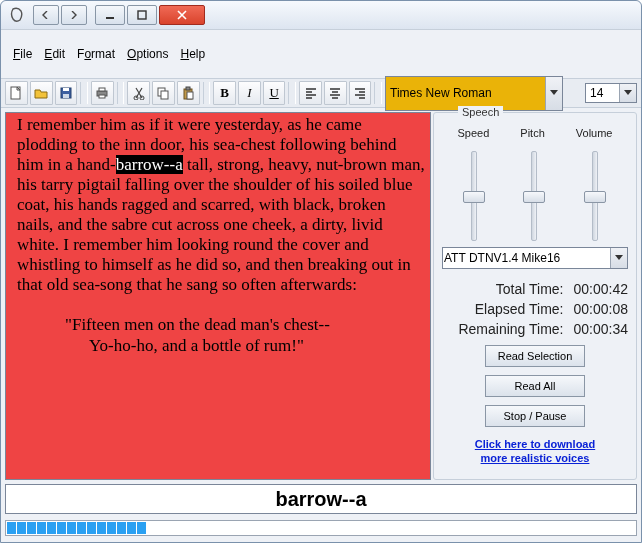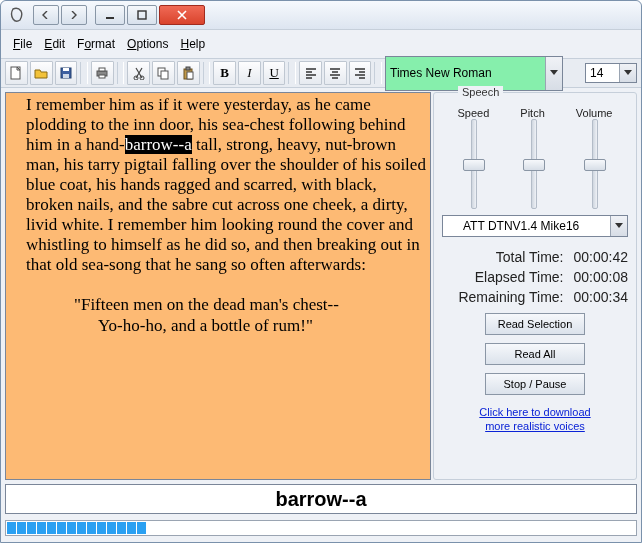--- a/index.html
+++ b/index.html
@@ -6,52 +6,52 @@
 .window{width:642px;height:543px;background:#eef1f6;border:1px solid #7a91ab;border-radius:6px 6px 0 0;box-sizing:border-box;display:flex;flex-direction:column;overflow:hidden;position:relative}
 .titlebar{height:28px;background:linear-gradient(#f6f9fd,#dde5f0);border-bottom:1px solid #c6cfda;display:flex;align-items:center;border-radius:6px 6px 0 0}
 .titlebar .appicon{width:16px;height:16px;margin:0 6px 0 8px}
 .titlebar .title{flex:1;color:#1a1a1a;font-size:12px}
 .titlebar .tbtns{display:flex;align-items:center;padding-right:2px}
 .tbtn{height:18px;border:1px solid #8896a6;background:linear-gradient(#f4f7fb,#d8e1ec);margin-left:2px;border-radius:2px;display:flex;align-items:center;justify-content:center;color:#333}
 .tbtn.sm{width:24px}
 .tbtn.md{width:28px}
 .tbtn.close{width:44px;background:linear-gradient(#f06a56,#d9432c);border-color:#a02b1e;color:#fff;font-weight:bold}
 .tbtn svg{display:block}
-.menubar{height:20px;display:flex;align-items:center;padding:4px 6px;background:#eef1f6;border-bottom:1px solid #c6cfda}
+.menubar{height:20px;display:flex;align-items:center;padding:14px 6px;background:#eef1f6;border-bottom:1px solid #c6cfda}
 .menuitem{padding:1px 6px;color:#000;cursor:default}
 .menuitem .u{text-decoration:underline}
 .toolbar{height:28px;background:#e8ecf2;border-bottom:1px solid #c6cfda;display:flex;align-items:center;padding:0 4px;gap:2px}
 .tbutton{width:22px;height:22px;border:1px solid #bfc7d1;background:linear-gradient(#fdfdfe,#e6eaf0);display:flex;align-items:center;justify-content:center;border-radius:1px}
 .tsep{width:6px;height:22px;border-left:1px solid #c6cfda;border-right:1px solid #fff;margin:0 1px}
 .fontsel{flex:0 0 auto;display:flex;align-items:center}
-.fontname{width:178px;height:35px;border:1px solid #7a8699;background:#86efac;display:flex;align-items:center;box-sizing:border-box}
+.fontname{width:178px;height:35px;border:1px solid #7a8699;background:#eab308;display:flex;align-items:center;box-sizing:border-box}
 .fontname span{flex:1;padding:0 4px;font-size:12px;color:#000}
 .dropbtn{width:16px;height:100%;background:linear-gradient(#f0f2f6,#d7dde6);border-left:1px solid #9aa4b2;display:flex;align-items:center;justify-content:center}
 .fontsize{width:52px;height:20px;border:1px solid #7a8699;background:#fff;display:flex;align-items:center;box-sizing:border-box;margin-left:22px}
 .fontsize span{flex:1;padding:0 4px}
 .body{flex:1;display:flex;padding:4px 4px 0 4px;gap:2px;min-height:0}
-.editor{flex:1;border:1px solid #7a8699;background:#fdba74;box-sizing:border-box;overflow:hidden;position:relative;padding:2px 4px 2px 20px}
+.editor{flex:1;border:1px solid #7a8699;background:#ef4444;box-sizing:border-box;overflow:hidden;position:relative;padding:2px 4px 2px 11px}
 .etext{font-family:"Times New Roman",serif;font-size:17px;color:#000;line-height:1.18}
 .etext .hl{background:#000;color:#fff}
 .etext .indent{margin-left:48px;display:block}
 .speech{width:204px;display:flex;flex-direction:column}
 .speechbox{border:1px solid #c6cfda;background:#eef1f6;border-radius:3px;position:relative;padding:6px 8px 8px 8px;flex:1;display:flex;flex-direction:column}
 .speechbox .legend{position:absolute;top:-7px;left:24px;padding:0 4px;background:#eef1f6;color:#333;font-size:11px}
 .sliders{display:flex;justify-content:space-around;margin:8px 0 4px 0}
-.scol{display:flex;flex-direction:column;align-items:center;gap:0}
+.scol{display:flex;flex-direction:column;align-items:center;gap:12px}
 .scol label{font-size:11px;color:#222}
 .slider{width:20px;height:88px;position:relative}
 .strack{position:absolute;left:8px;top:0;width:4px;height:100%;background:linear-gradient(90deg,#cfd6df,#eef1f6);border:1px solid #b3bcc8;border-radius:2px}
 .sthumb{position:absolute;left:0;width:20px;height:10px;background:linear-gradient(#f6f8fb,#d7dee7);border:1px solid #8a96a5;border-radius:2px}
 .voice{height:20px;border:1px solid #7a8699;background:#fff;display:flex;align-items:center;margin-top:4px}
-.voice span{flex:1;padding:0 20px;font-size:12px}
+.voice span{flex:1;padding:0 1px;font-size:12px}
 .times{margin-top:12px;display:grid;grid-template-columns:auto auto;row-gap:4px;column-gap:10px;font-size:14px;color:#222;justify-content:end}
 .times .lbl{text-align:right}
 .sbtn{display:block;margin:8px auto 0;min-width:100px;height:22px;border:1px solid #8a96a5;background:linear-gradient(#f6f8fb,#dbe2eb);font-size:11px}
-.dl{color:#0a22d6;text-align:center;font-size:11px;font-weight:normal;text-decoration:underline;margin-top:10px;line-height:1.3;cursor:pointer}
+.dl{color:#0a22d6;text-align:center;font-size:11px;font-weight:bold;text-decoration:underline;margin-top:10px;line-height:1.3;cursor:pointer}
 .wordbar{height:28px;border:1px solid #7a8699;background:#fff;margin:4px 4px 0 4px;display:flex;align-items:center;justify-content:center;font-size:20px;font-weight:bold}
 .progress{height:16px;margin:6px 4px 6px 4px;border:1px solid #9aa4b2;background:#fff;display:flex;align-items:center;padding:1px;gap:1px;box-sizing:border-box}
 .seg{width:9px;height:100%;background:#2aa0f2}
 </style>
 </head>
 <body>
 
 <div class="window">
 
   <div class="titlebar">

